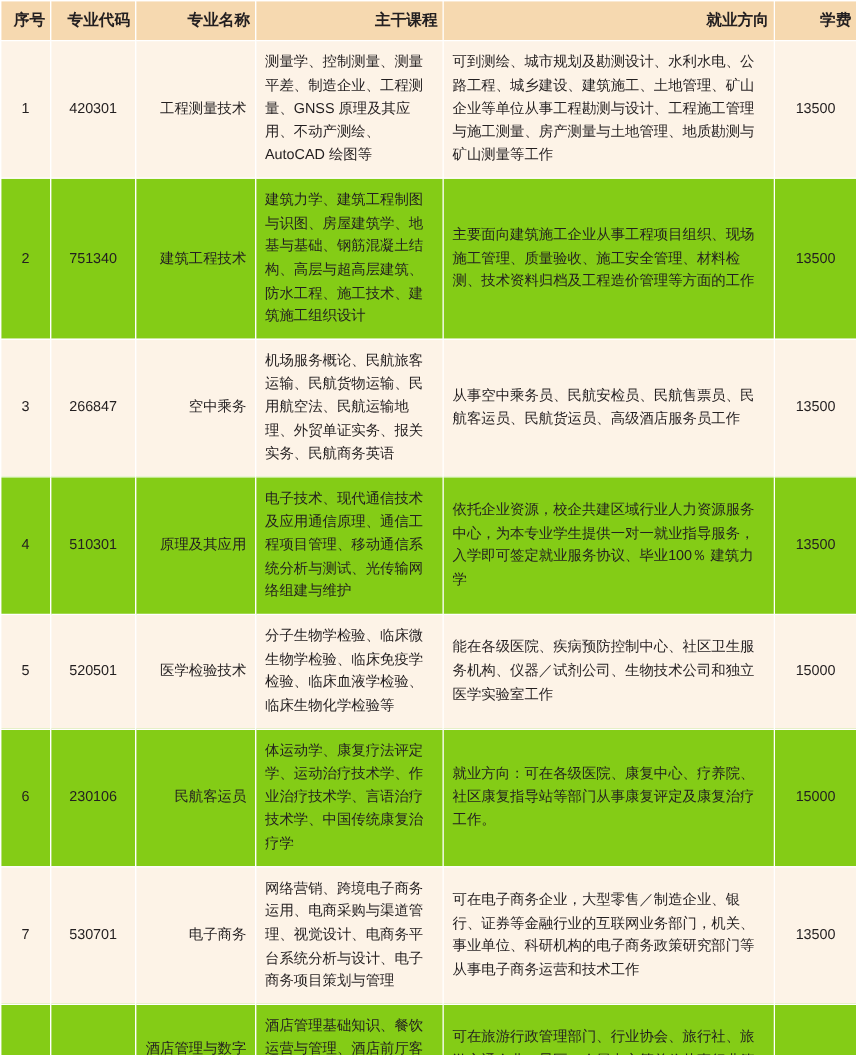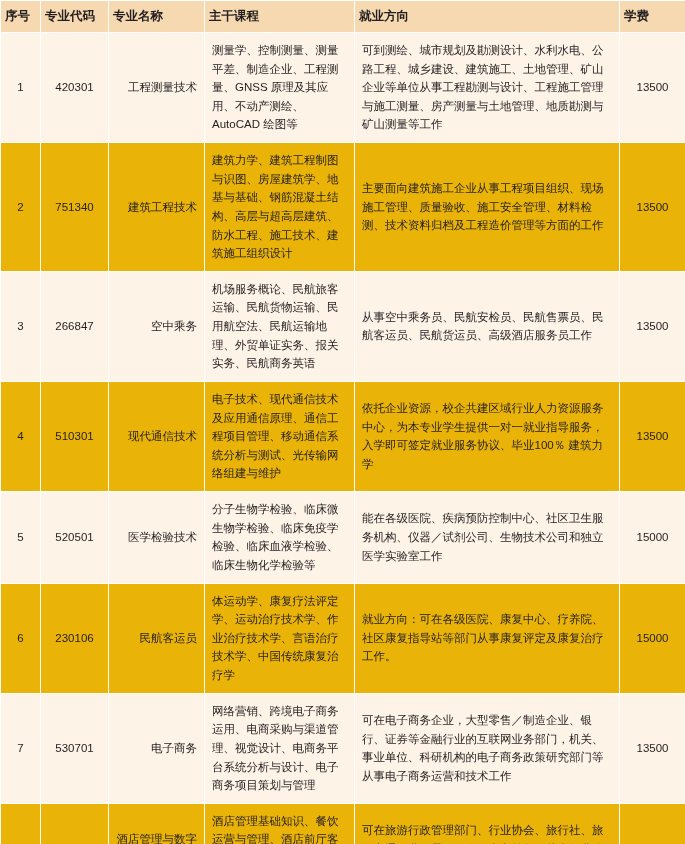--- a/index.html
+++ b/index.html
@@ -21,30 +21,30 @@
   #major-table td {
     border: 1px solid #ffffff;
     vertical-align: middle;
     padding: 8px 7px;
     font-size: 11.5px;
     line-height: 1.62;
   }
   #major-table thead th {
     background: #f6d9b0;
     font-weight: bold;
-    text-align: left;
+    text-align: right;
     font-size: 12.5px;
     padding: 7px 4px;
     line-height: 1.35;
   }
   tr.row-odd td {
     background: #fdf3e7;
   }
   tr.row-even td {
-    background: #eab308;
+    background: #84cc16;
   }
   td.c-index,
   td.c-code,
   td.c-tuition {
     text-align: center;
     font-size: 12px;
   }
   td.c-name {
     text-align: right;
     font-size: 12px;
@@ -105,21 +105,21 @@
       <td class="c-index">3</td>
       <td class="c-code">266847</td>
       <td class="c-name">空中乘务</td>
       <td class="c-courses">机场服务概论、民航旅客运输、民航货物运输、民用航空法、民航运输地理、外贸单证实务、报关实务、民航商务英语</td>
       <td class="c-career">从事空中乘务员、民航安检员、民航售票员、民航客运员、民航货运员、高级酒店服务员工作</td>
       <td class="c-tuition">13500</td>
     </tr>
     <tr class="row-even">
       <td class="c-index">4</td>
       <td class="c-code">510301</td>
-      <td class="c-name">现代通信技术</td>
+      <td class="c-name">原理及其应用</td>
       <td class="c-courses">电子技术、现代通信技术及应用通信原理、通信工程项目管理、移动通信系统分析与测试、光传输网络组建与维护</td>
       <td class="c-career">依托企业资源，校企共建区域行业人力资源服务中心，为本专业学生提供一对一就业指导服务，入学即可签定就业服务协议、毕业100％ 建筑力学</td>
       <td class="c-tuition">13500</td>
     </tr>
     <tr class="row-odd">
       <td class="c-index">5</td>
       <td class="c-code">520501</td>
       <td class="c-name">医学检验技术</td>
       <td class="c-courses">分子生物学检验、临床微生物学检验、临床免疫学检验、临床血液学检验、临床生物化学检验等</td>
       <td class="c-career">能在各级医院、疾病预防控制中心、社区卫生服务机构、仪器／试剂公司、生物技术公司和独立医学实验室工作</td>

